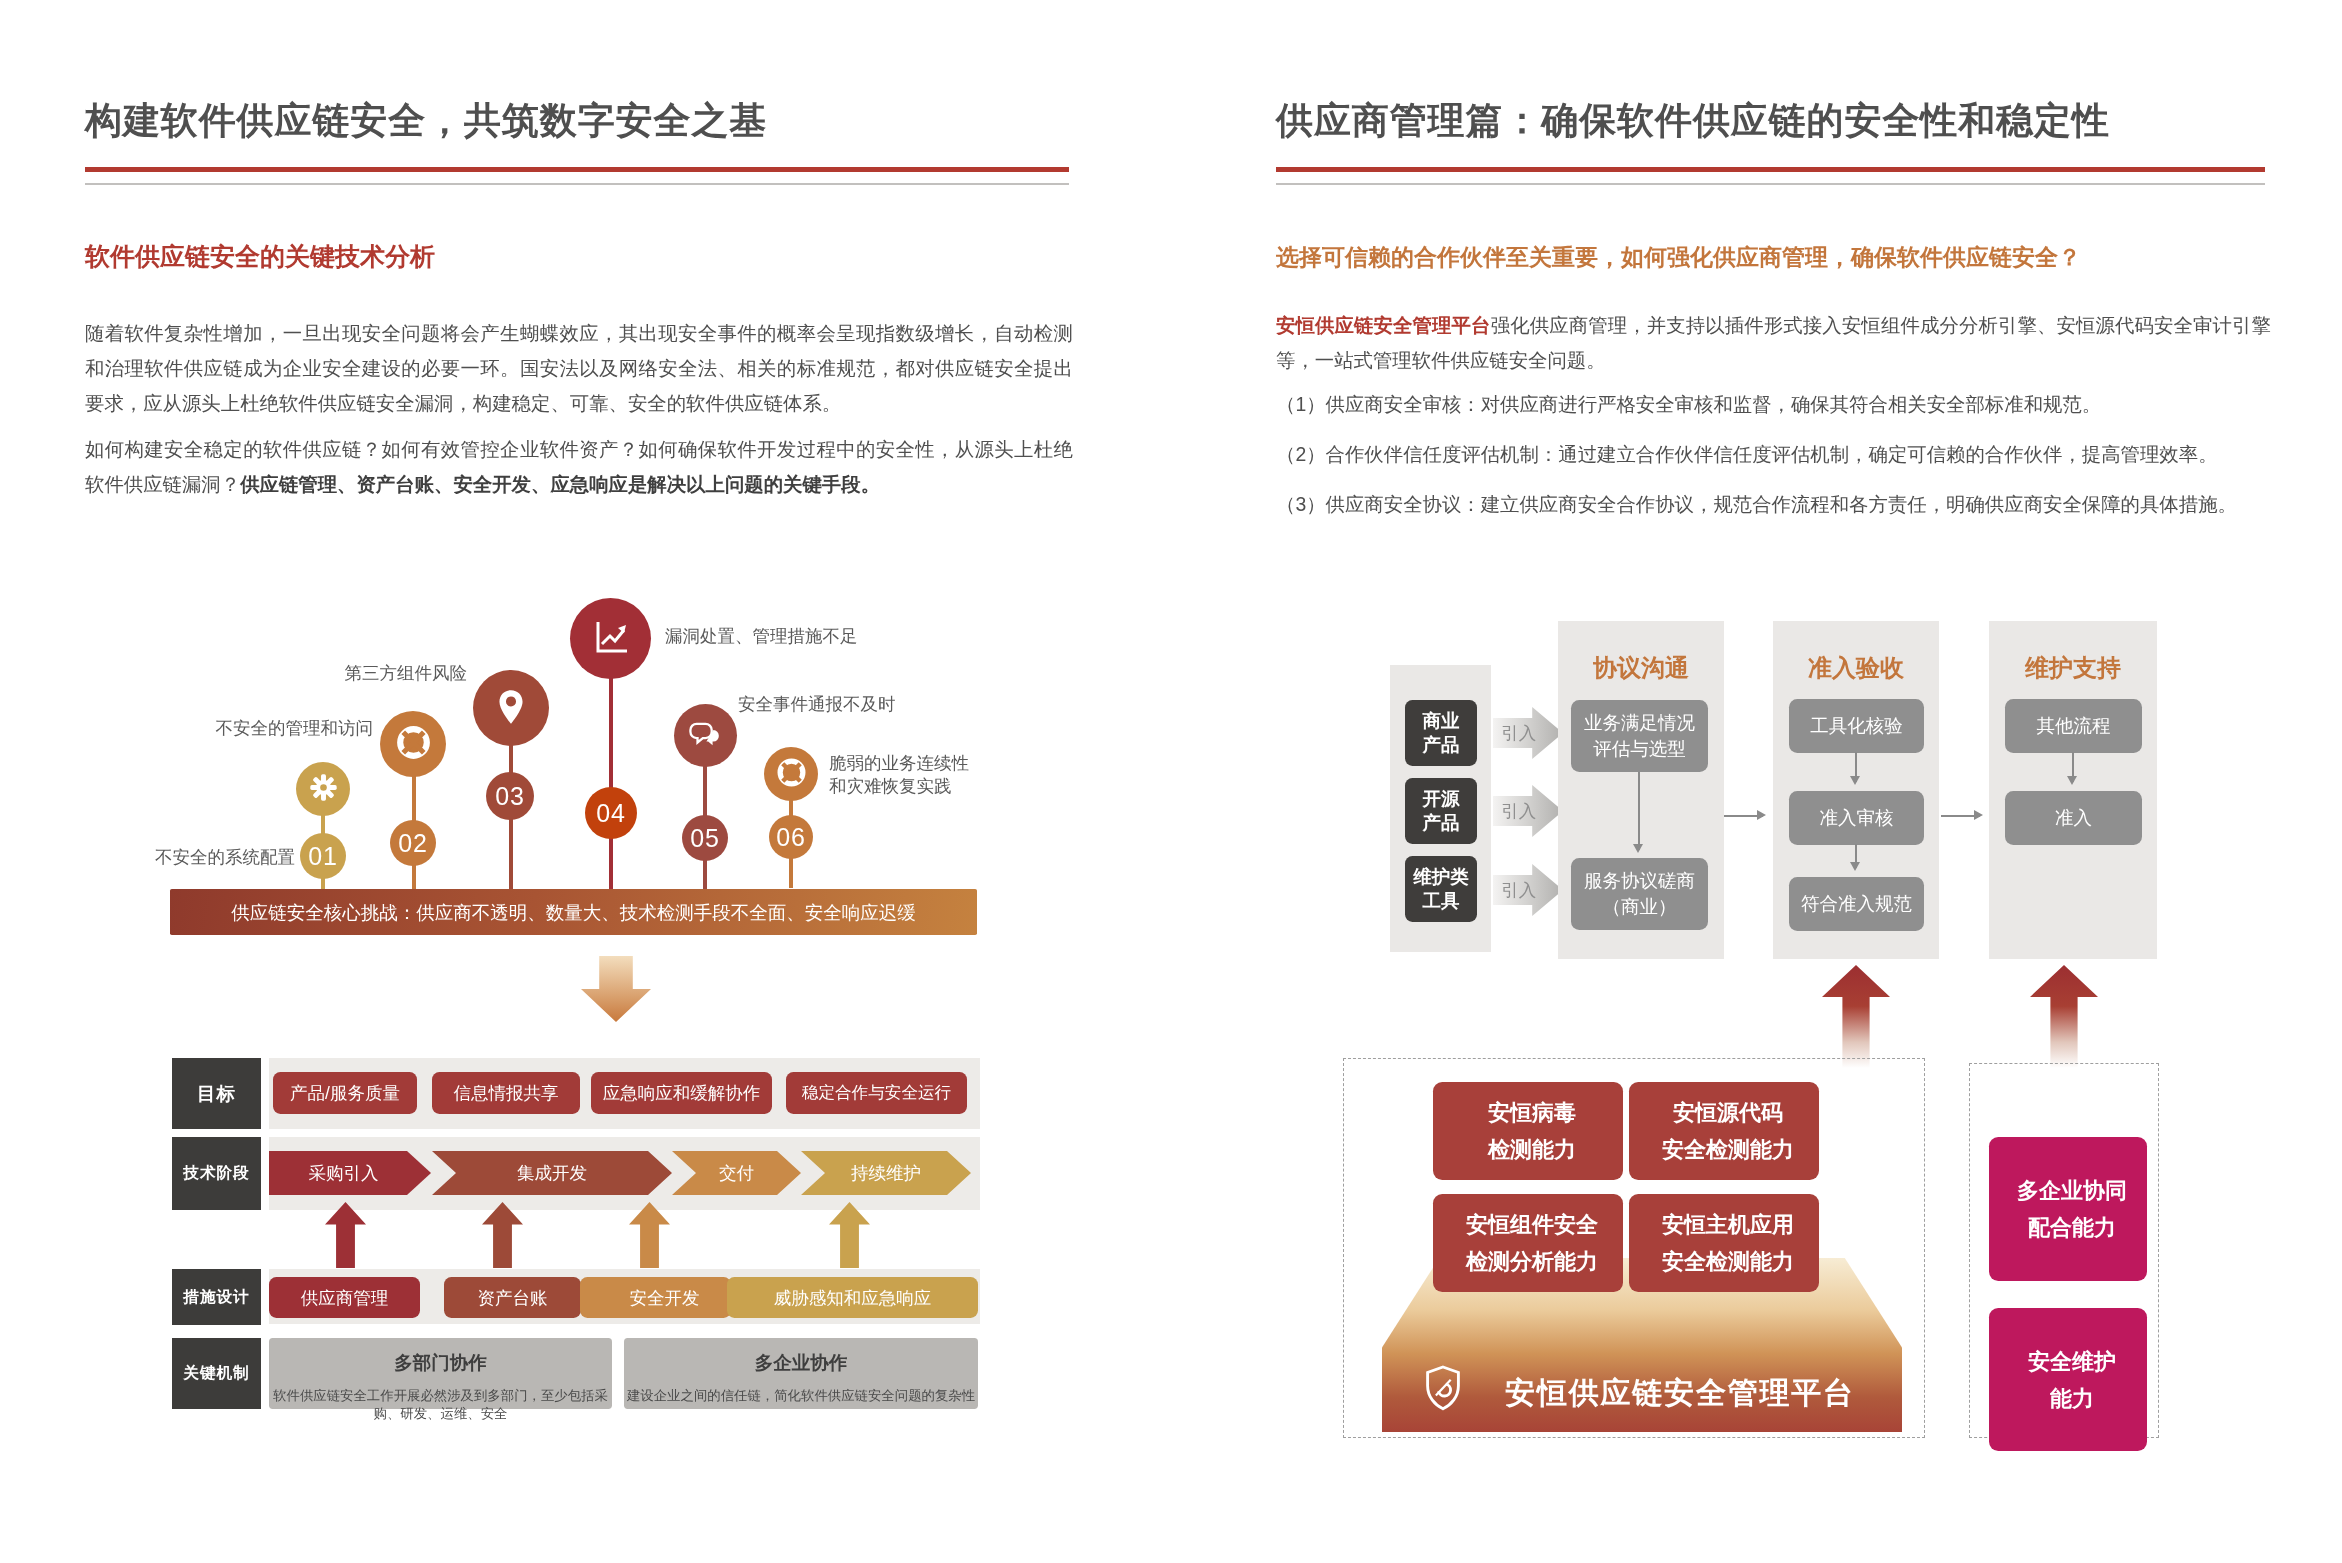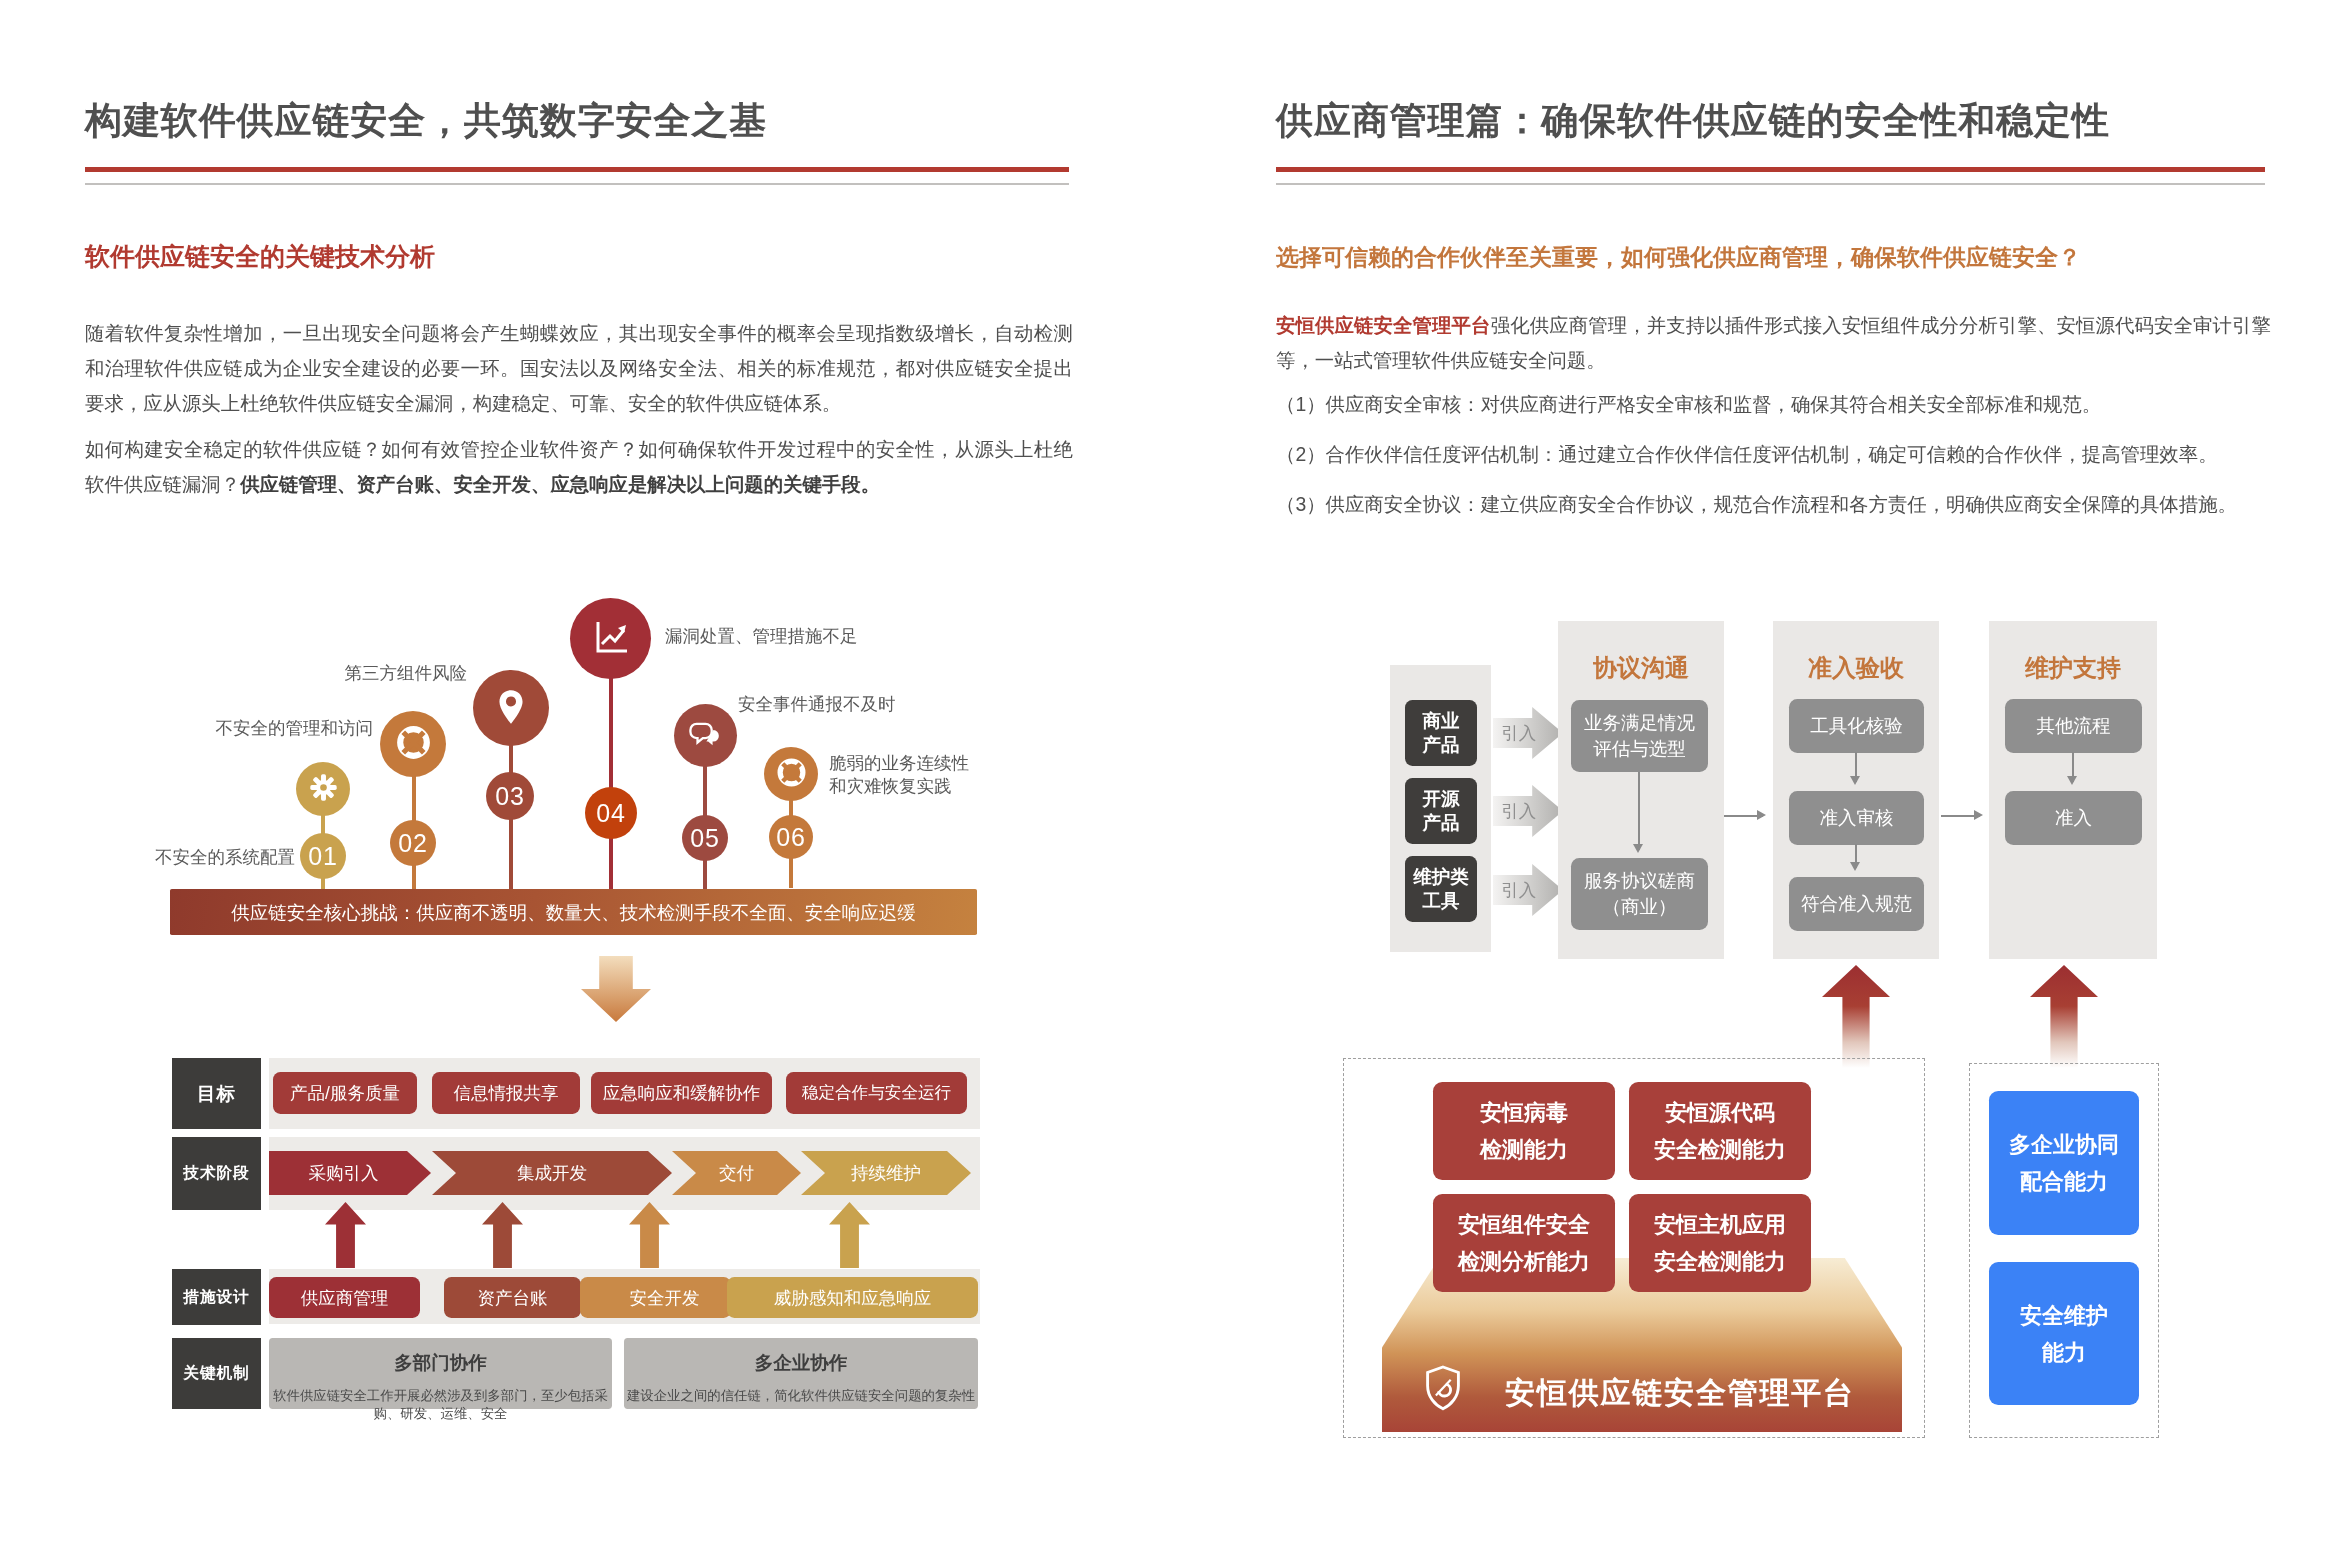--- a/index.html
+++ b/index.html
@@ -50,22 +50,22 @@
   .flow-box{background:#8f8f8f;border-radius:8.3px;color:#fff;font-size:18.5px;
            display:flex;align-items:center;justify-content:center;text-align:center;white-space:pre-line;line-height:26px;}
   .varrow{width:1.8px;background:#8a8a8a;}
   .varrow:after{content:"";position:absolute;left:-4.6px;bottom:-8.3px;border:5.5px solid transparent;border-top:9.2px solid #8a8a8a;}
   .harrow{height:1.8px;background:#8a8a8a;}
   .harrow:after{content:"";position:absolute;top:-4.6px;right:-8.3px;border:5.5px solid transparent;border-left:9.2px solid #8a8a8a;}
   .red-up-arrow{clip-path:polygon(50% 0,100% 31%,70% 31%,70% 100%,30% 100%,30% 31%,0 31%);
            background:linear-gradient(180deg,#9c2f31 0%,#a83f33 40%,rgba(190,130,105,0.45) 75%,rgba(255,255,255,0) 100%);}
   .dashed-box{border:1.8px dashed #9f9f9f;}
   .cap-box{background:#a8403a;border-radius:9.2px;color:#fff;font-size:22px;font-weight:bold;
-           display:flex;align-items:center;justify-content:center;text-align:center;white-space:pre-line;line-height:37px;}
-  .cap-box-orange{background:#3b82f6;}
+           display:flex;align-items:center;justify-content:center;text-align:center;white-space:pre-line;line-height:37px;padding-left:8px;}
+  .cap-box-orange{background:#be185d;margin-top:46px;}
   .trapezoid{clip-path:polygon(11% 0,89% 0,100% 51.5%,100% 100%,0 100%,0 51.5%);
            background:linear-gradient(180deg,#f7ecd4 0%,#ebcb9b 30%,#d09357 55%,#b05a3c 80%,#a84437 100%);}
   .platform-name{color:#fff;font-size:30px;font-weight:bold;letter-spacing:1.8px;white-space:nowrap;}
 </style>
 </head>
 <body>
 
 <div class="page">
 
   <div class="abs h1" style="left:85px;top:96px;">构建软件供应链安全，共筑数字安全之基</div>

